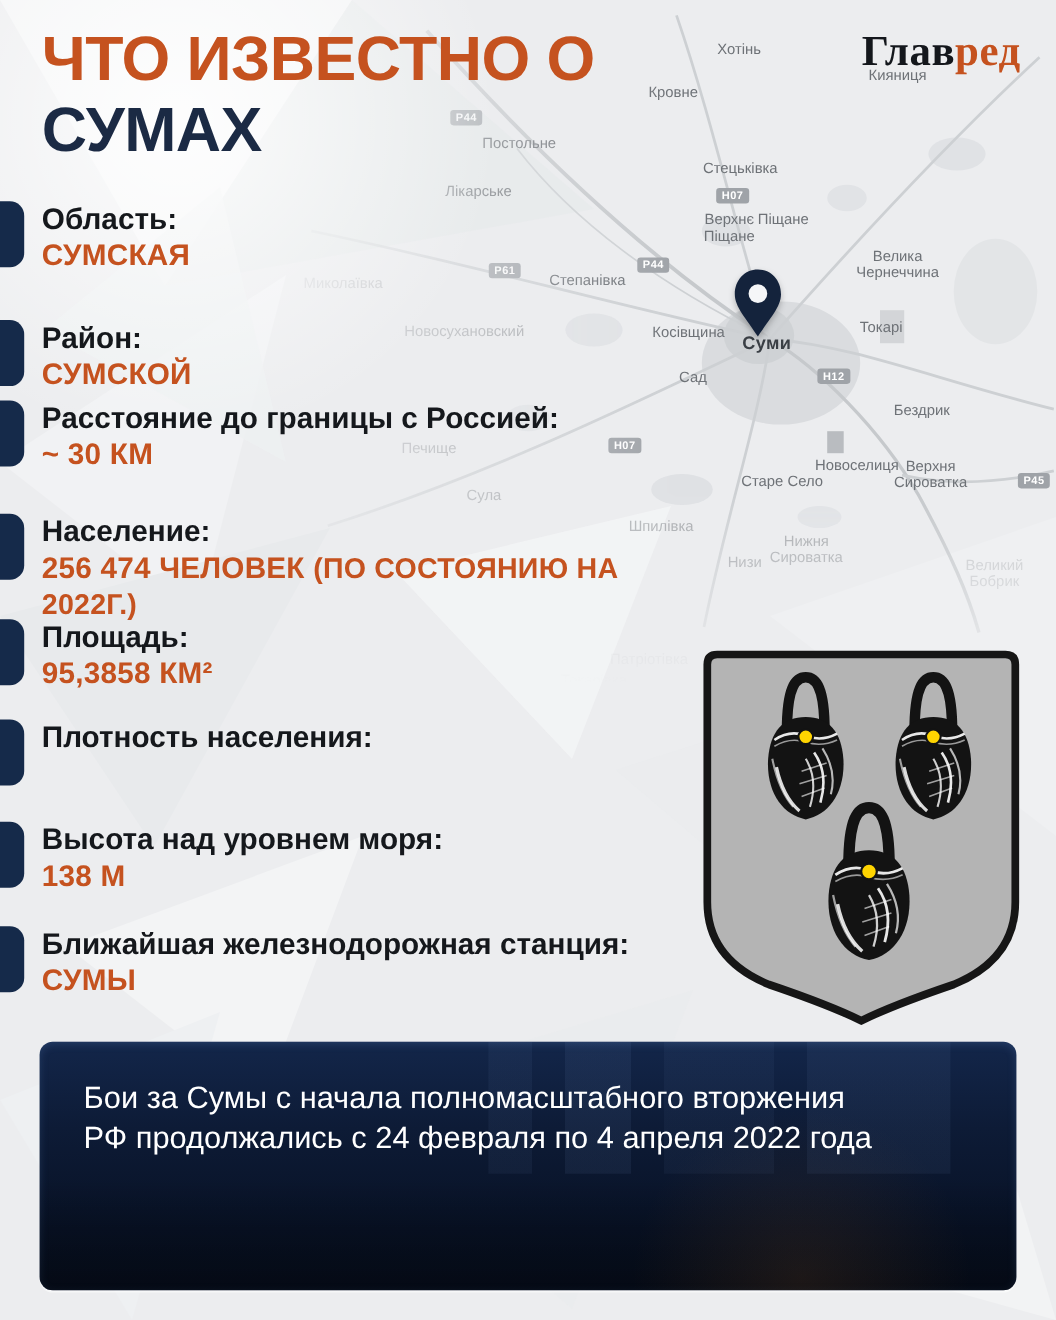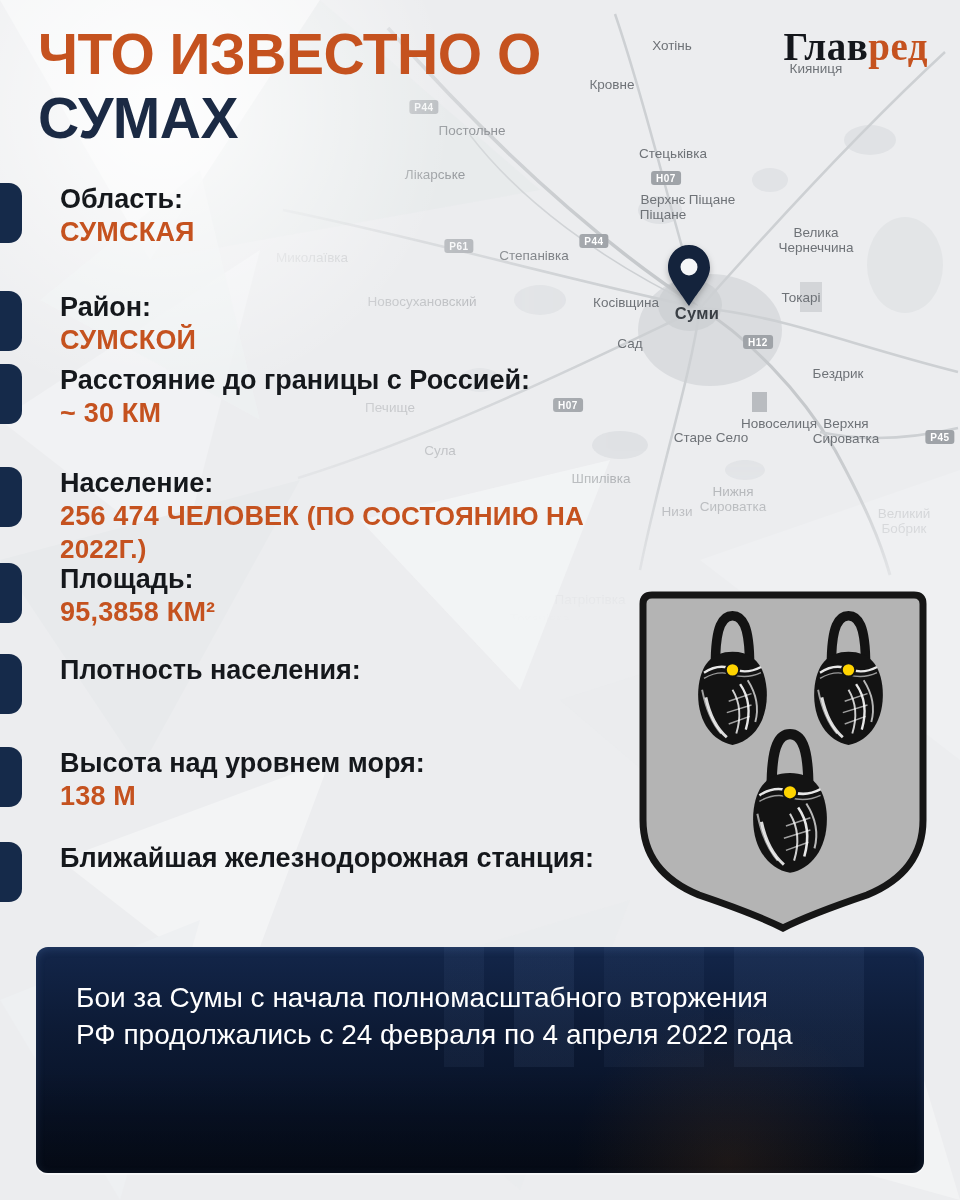--- a/index.html
+++ b/index.html
@@ -45,21 +45,21 @@
     font-size:57px;font-weight:bold;line-height:64px;letter-spacing:-.5px;}
   .title .t1{color:var(--orange);}
   .title .t2{color:var(--navy);}
   .logo{position:absolute;right:32px;top:24px;z-index:3;
     font-family:"Liberation Serif", serif;font-weight:bold;font-size:39px;letter-spacing:.5px;}
   .logo .l1{color:#14171c;margin-left:18px;}
   .logo .l2{color:var(--orange);font-family:Liberation Serif, serif;}
 
   
   .facts{position:absolute;left:0;top:0;width:620px;z-index:3;list-style:none;margin:0;padding:0;}
-  .fact{position:absolute;left:0;padding-left:60px;width:580px;}
+  .fact{position:absolute;left:0;padding-left:38px;width:580px;}
   .fact .bullet{
     position:absolute;left:-14px;top:0px;width:36px;height:60px;
     border-radius:13px;background:var(--bullet);
   }
   .fact-label{font-size:27px;font-weight:bold;color:#15181c;line-height:33px;}
   .fact-value{font-size:27px;font-weight:bold;color:var(--orange);line-height:33px;letter-spacing:.2px;}
   .fact-note{font-size:26px;}
 
   
   .coa{position:absolute;left:633px;top:588px;z-index:3;}
@@ -226,20 +226,21 @@
       <div class="fact-label">Плотность населения:</div>
     </li>
     <li class="fact" style="top:747px">
       <span class="bullet"></span>
       <div class="fact-label">Высота над уровнем моря:</div>
       <div class="fact-value"><span>138 М</span> <span class="fact-note"></span></div>
     </li>
     <li class="fact" style="top:842px">
       <span class="bullet"></span>
       <div class="fact-label">Ближайшая железнодорожная станция:</div>
+      <div class="fact-value"><span>СУМЫ</span> <span class="fact-note"></span></div>
     </li>
   </ul>
 
   <svg class="coa" width="300" height="345" viewBox="0 0 300 345">
     <defs>
       <g id="bag">
         <path d="M32,58 C32,16 40,6 50,6 C60,6 68,16 68,58" fill="none" stroke="#131313" stroke-width="10" stroke-linecap="round"></path>
         <path d="M50,44 C28,44 16,58 14,84 C12,116 28,138 50,142 C72,138 88,116 86,84 C84,58 72,44 50,44 Z" fill="#131313"></path>
         <path d="M20,66 Q35,56 50,62 Q65,68 80,60" stroke="#e8e8e8" stroke-width="2.5" fill="none"></path>
         <path d="M20,72 Q35,63 50,68 Q65,73 80,66" stroke="#9a9a9a" stroke-width="1.5" fill="none"></path>

